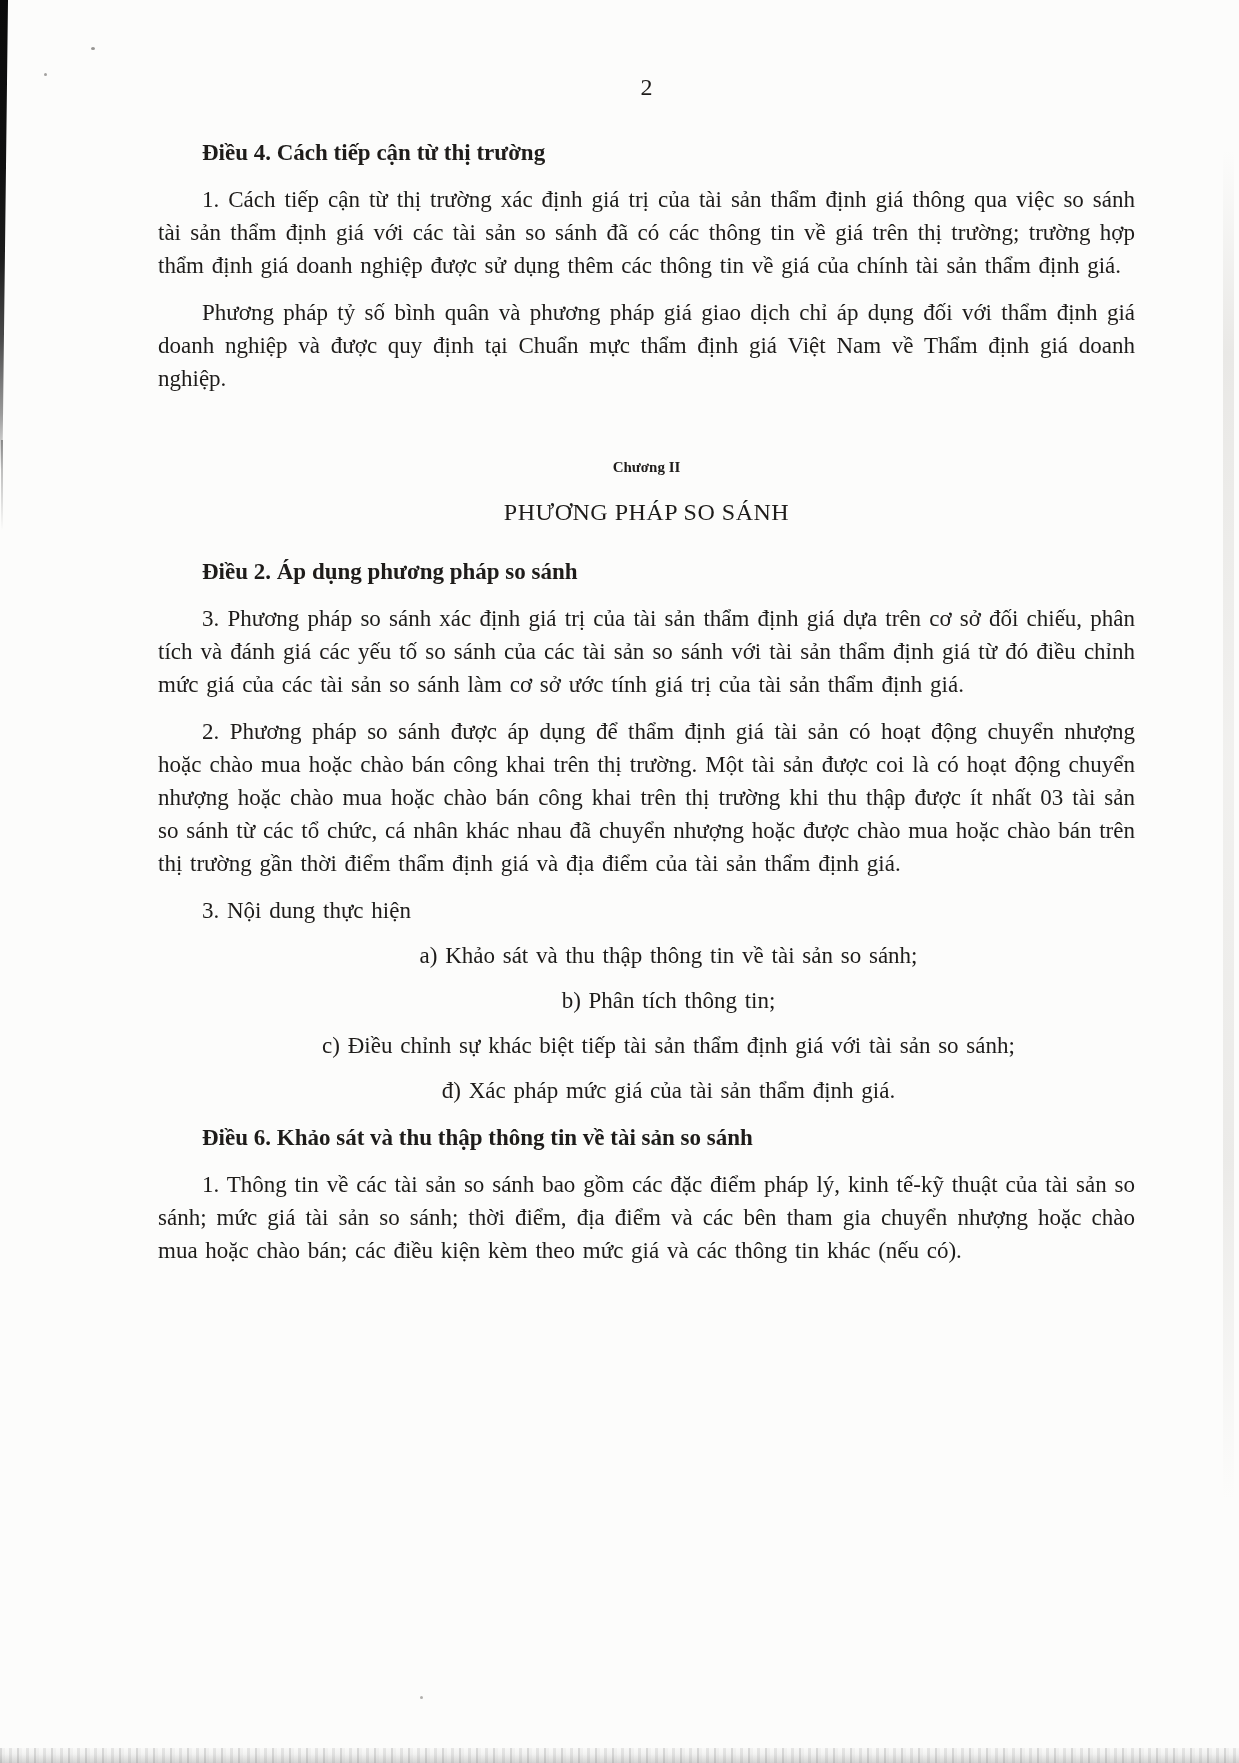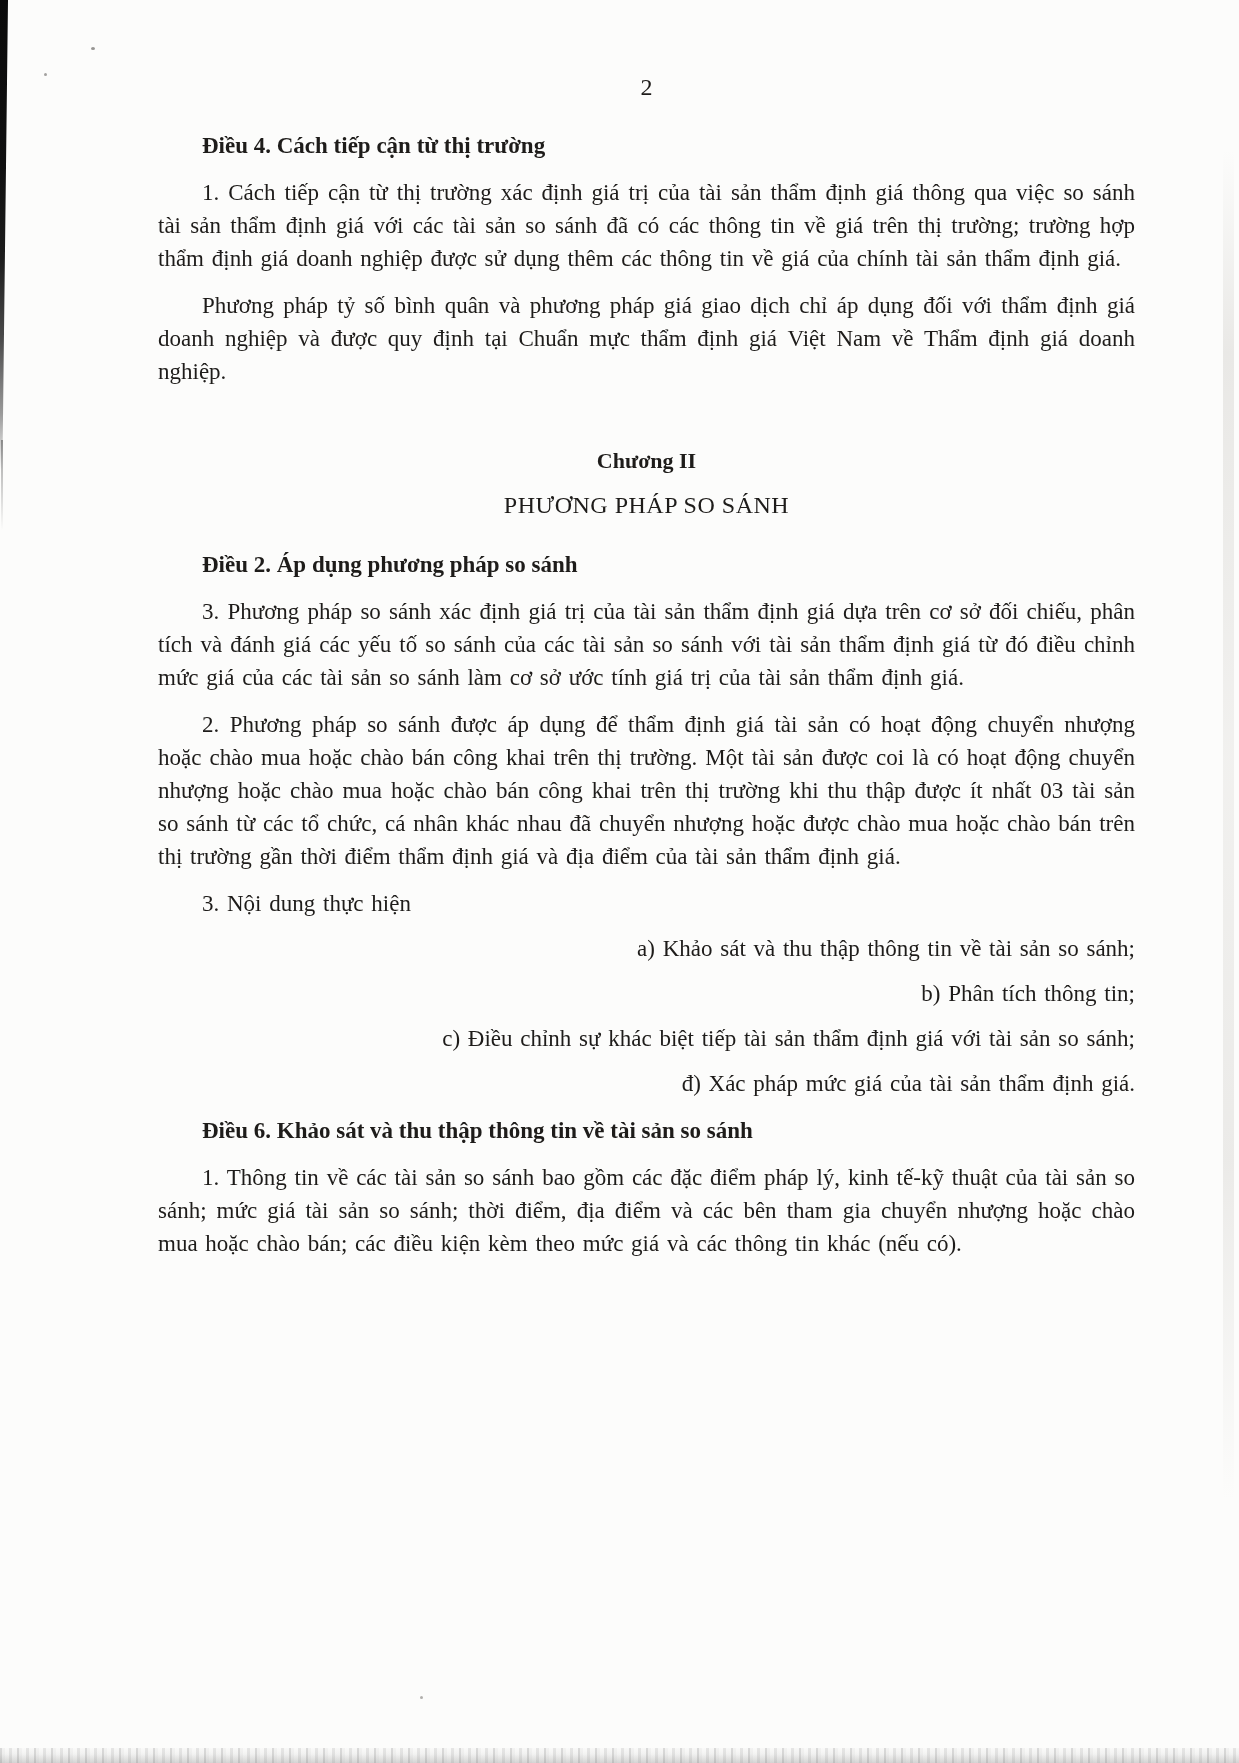--- a/index.html
+++ b/index.html
@@ -67,43 +67,43 @@
   .page-number {
     position: absolute;
     top: 72px; left: 158px;
     width: 977px;
     text-align: center;
     font-size: 24px;
     line-height: 30px;
   }
   .doc {
     position: absolute;
-    top: 129px;
+    top: 136px;
     left: 158px;
     width: 977px;
     font-size: 23px;
     line-height: 33px;
   }
   .article-heading {
     margin: 14px 0 0 0;
     font-size: 23px;
     font-weight: 700;
     text-indent: 44px;
     line-height: 33px;
   }
   .article-heading.first { margin-top: 0; }
   .para {
     margin: 14px 0 0 0;
     text-align: justify;
     text-indent: 44px;
     word-spacing: 2px;
   }
-  .list-item { margin-top: 12px; text-align: right; }
+  .list-item { margin-top: 12px; text-align: center; }
   .chapter { margin-top: 56px; text-align: center; }
-  .chapter-label { font-weight: 700; font-size: 22px; line-height: 33px; }
+  .chapter-label { font-weight: 700; font-size: 15px; line-height: 33px; }
   .chapter-title { font-weight: 400; font-size: 24px; line-height: 33px; margin-top: 12px; letter-spacing: .5px; }
   .article-heading.after-chapter { margin-top: 26px; }
 </style>
 </head>
 <body>
 
 <div class="page">
 
   <div class="edge-left"></div>
   <div class="edge-left-tail"></div>

